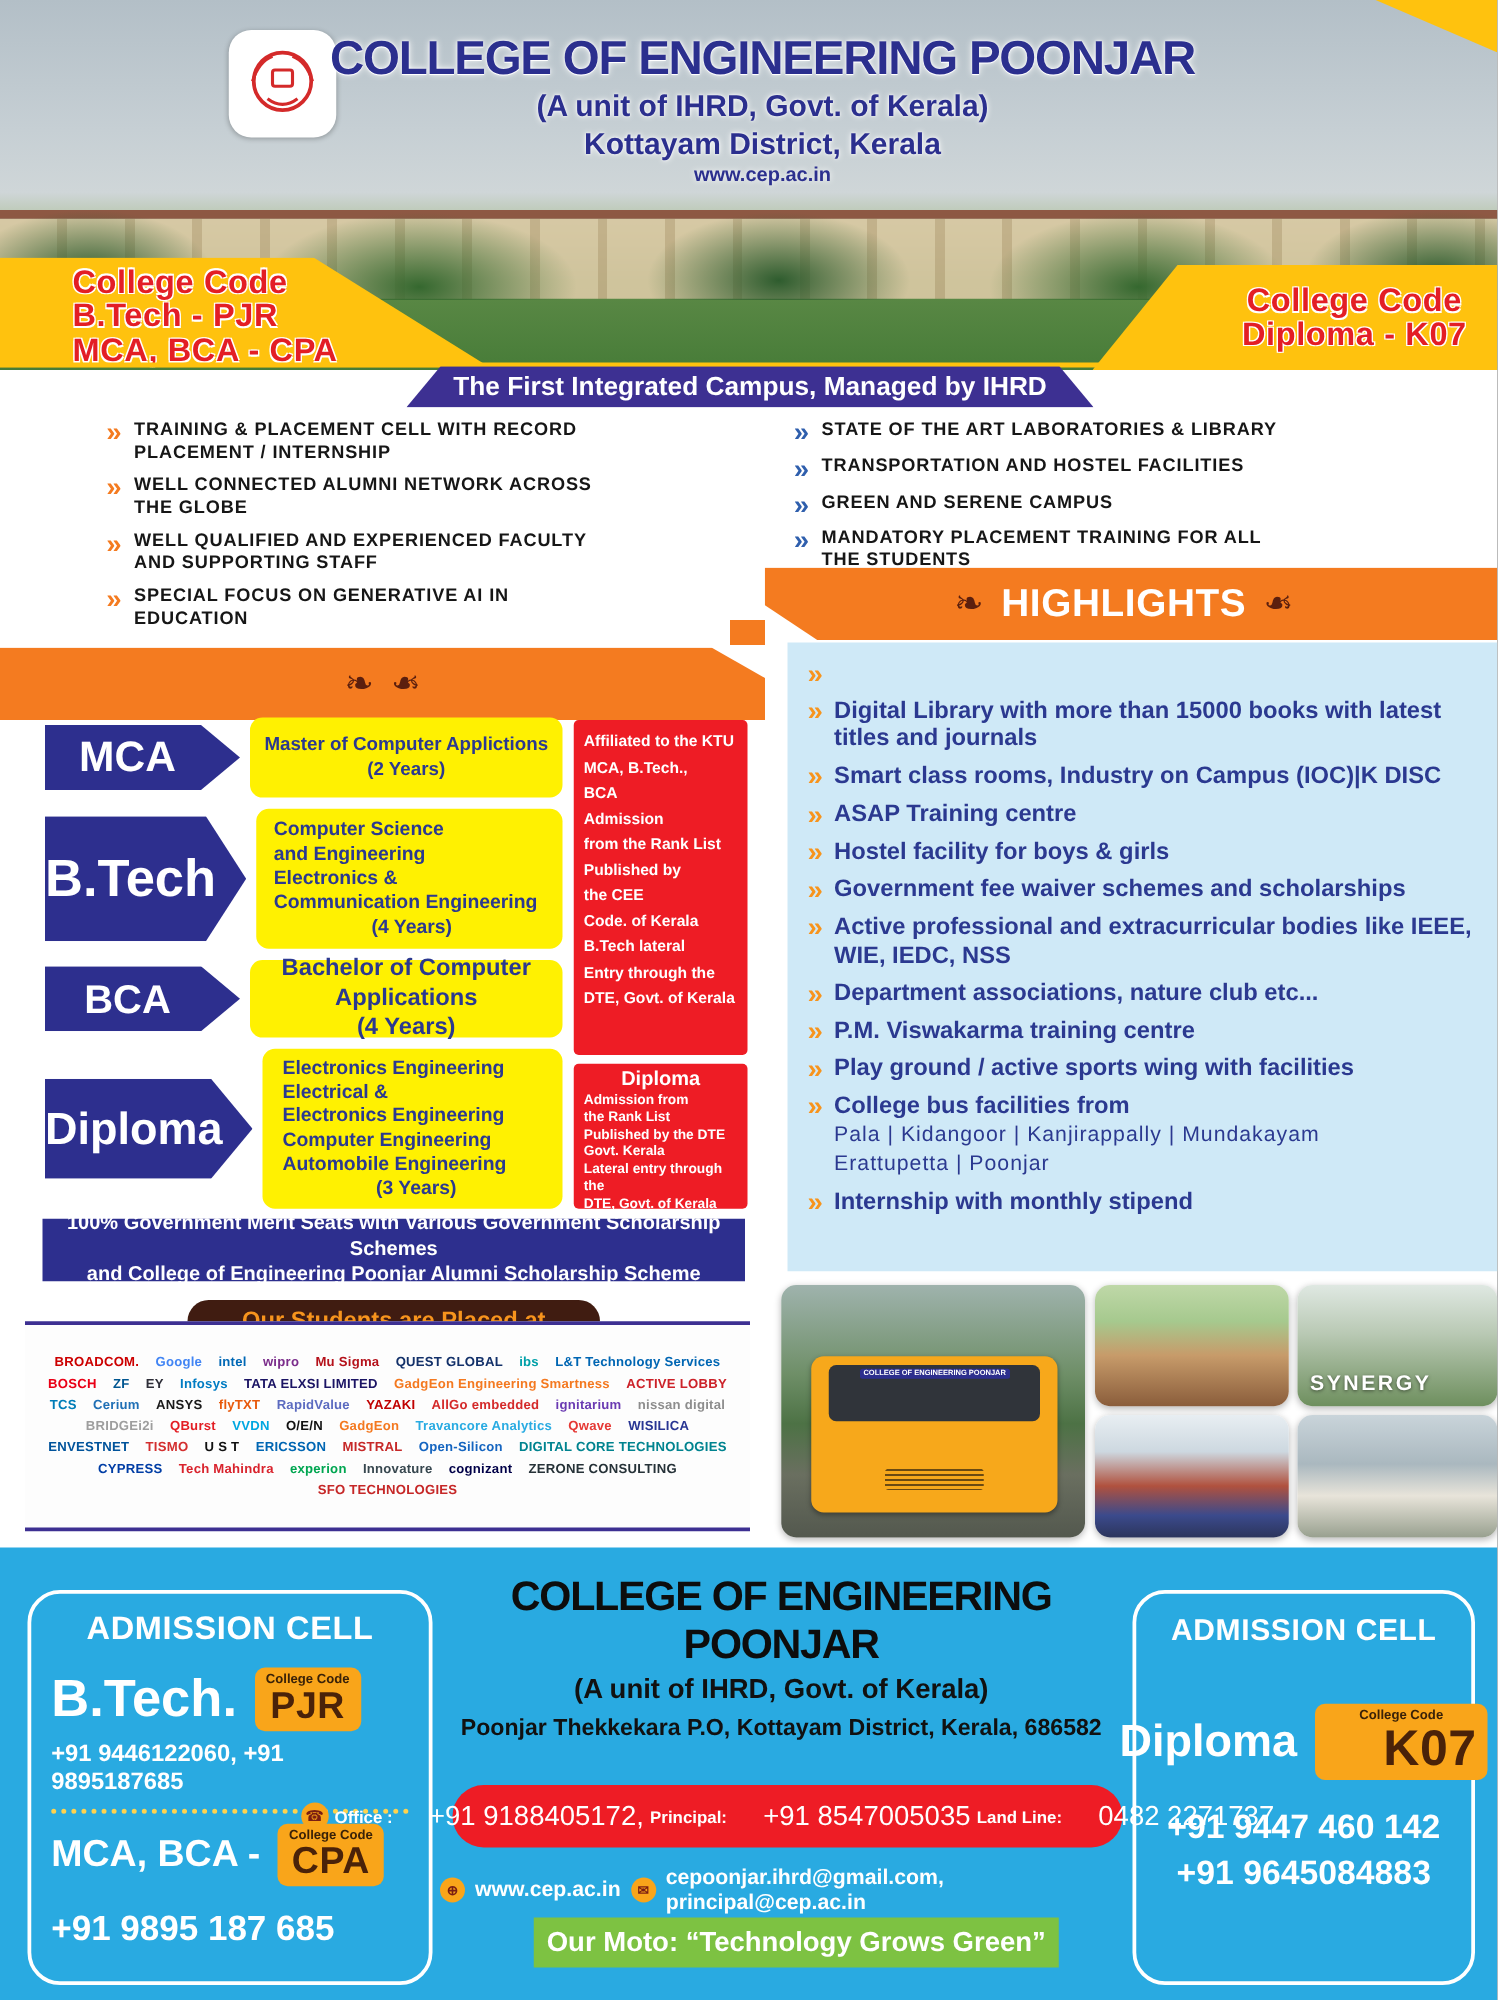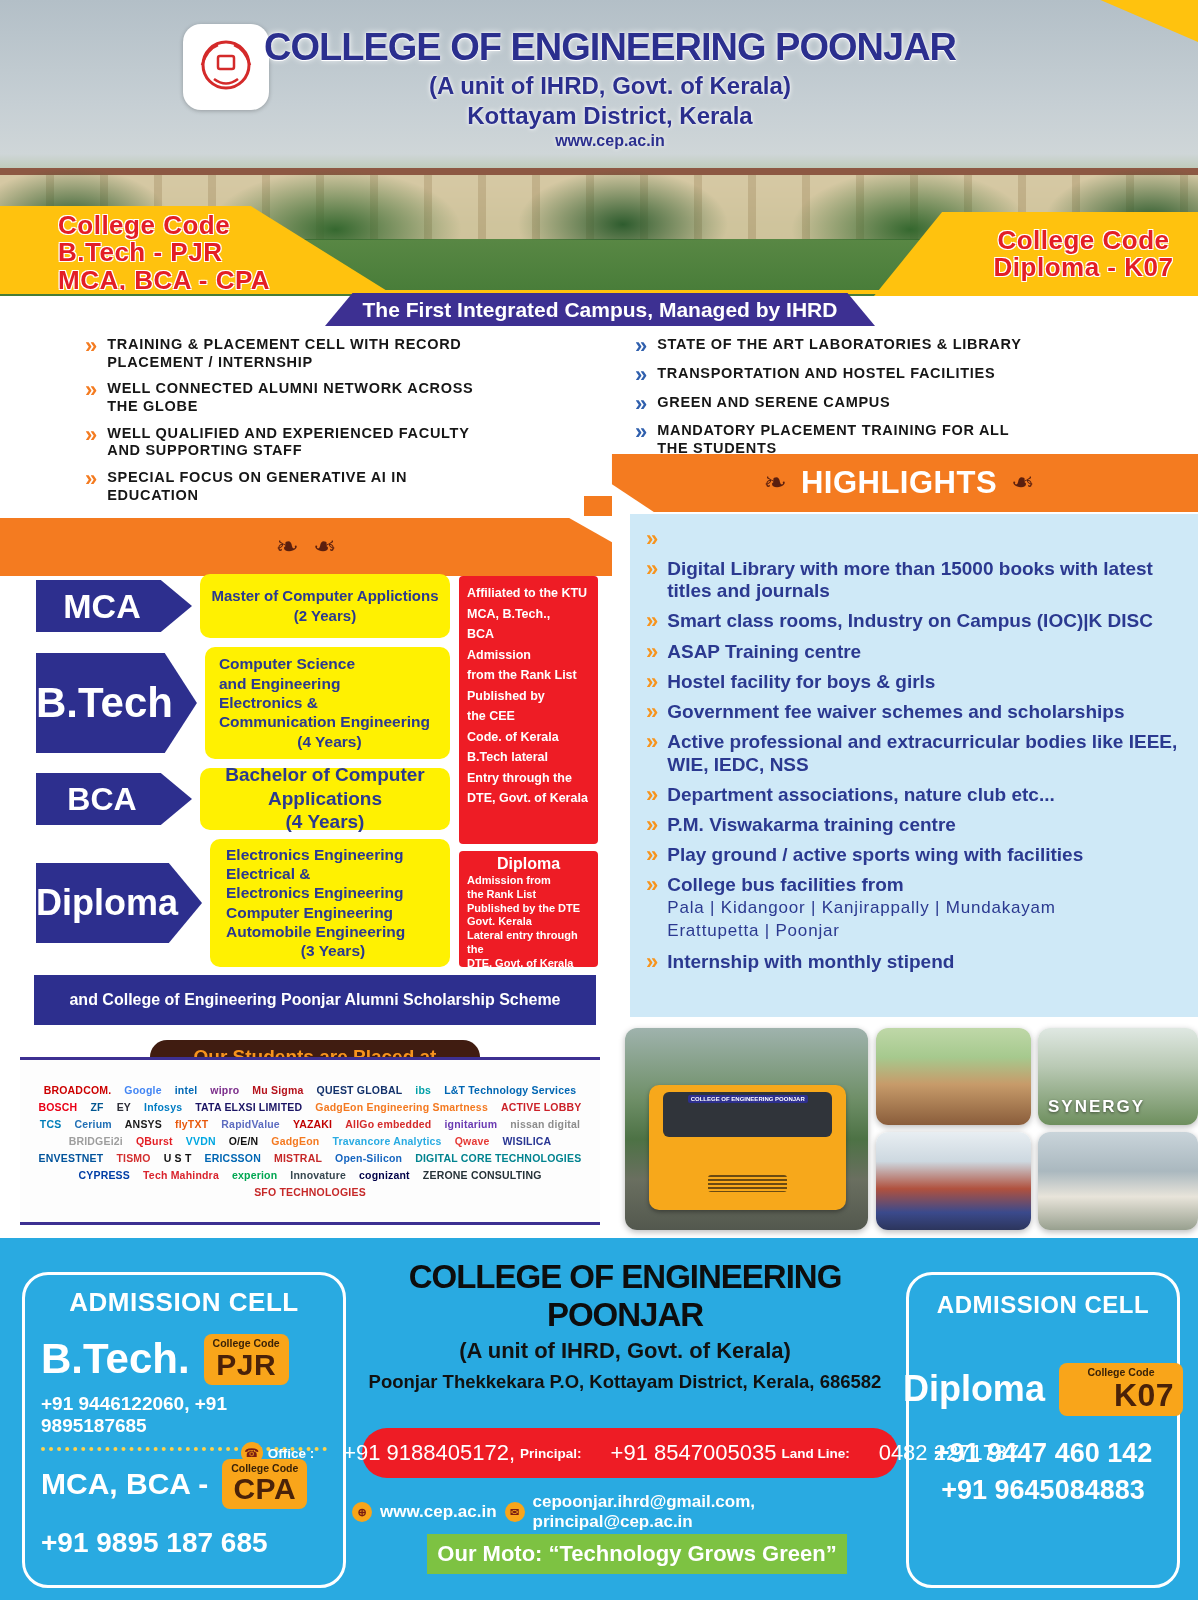--- a/index.html
+++ b/index.html
@@ -283,20 +283,21 @@
         <div class="rline">Admission from</div>
         <div class="rline">the Rank List</div>
         <div class="rline">Published by the DTE</div>
         <div class="rline">Govt. Kerala</div>
         <div class="rline">Lateral entry through the</div>
         <div class="rline">DTE, Govt. of Kerala</div>
       </div>
   </div>
 
   <div class="merit">
+    <div>100% Government Merit Seats with Various Government Scholarship Schemes</div>
     <div>and College of Engineering Poonjar Alumni Scholarship Scheme</div>
   </div>
 
   <div class="hl-head">
     <span class="flourish">❧</span>
     <span class="section-title">HIGHLIGHTS</span>
     <span class="flourish flip">❧</span>
   </div>
   <div class="hl-box">
     <div class="hl-item">
@@ -464,21 +465,21 @@
       <span>cepoonjar.ihrd@gmail.com, principal@cep.ac.in</span>
     </div>
     <div class="moto">Our Moto: “Technology Grows Green”</div>
 
     <div class="card cright">
       <div class="adm-title">ADMISSION CELL</div>
       <div class="prog-row" style="margin-top:44px;justify-content:center;">
         <span class="prog-name" style="font-size:36px;">Diploma</span>
         <span class="badge">
           <span class="bc-top">College Code</span>
-          <span class="bc-code" style="font-size:32px;margin-left:46px;">K07</span>
+          <span class="bc-code" style="font-size:40px;margin-left:46px;">K07</span>
         </span>
       </div>
       <div class="phones" style="font-size:27px;margin-top:22px;text-align:center;">+91 9447 460 142</div>
       <div class="phones" style="font-size:27px;margin-top:6px;text-align:center;">+91 9645084883</div>
     </div>
   </div>
 
 </div>
 
 </body></html>

